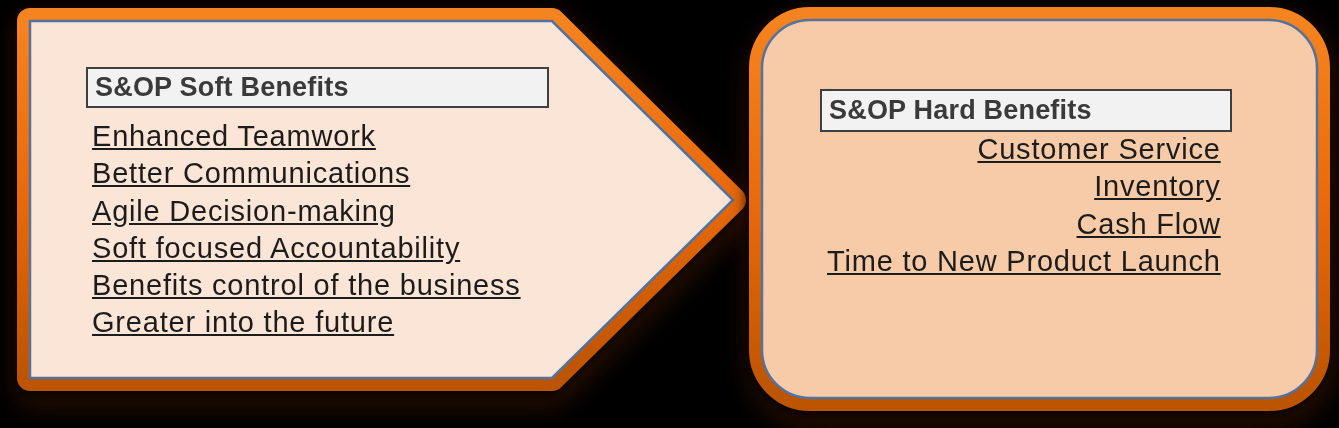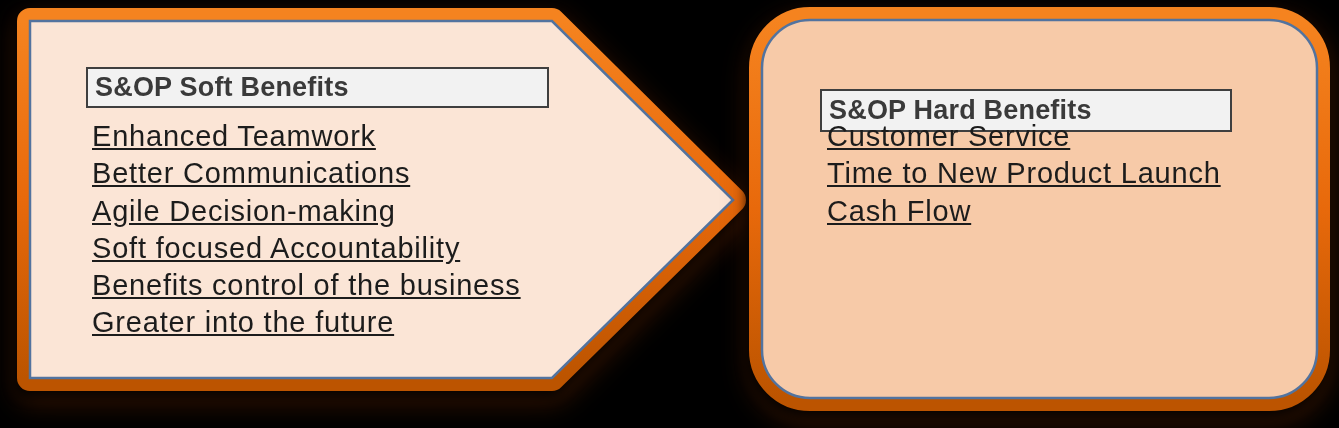--- a/index.html
+++ b/index.html
@@ -19,21 +19,21 @@
     font-weight:bold;font-size:27px;color:#3A3A3A;
     letter-spacing:0.2px;white-space:nowrap;
   }
   .list{
     position:absolute;color:#1C1C1C;font-size:29px;letter-spacing:0.8px;text-decoration:underline;
   }
   .li{line-height:37.3px;white-space:nowrap;}
   .hdr-soft{left:86px;top:67px;width:463px;height:41px;}
   .hdr-hard{left:820px;top:89px;width:412px;height:43px;}
   .list-soft{left:92px;top:118px;}
-  .list-hard{left:827px;top:118px;}
+  .list-hard{left:827px;top:131px;text-align:right;}
 </style>
 </head>
 <body>
 
 <svg class="shapes" width="1339" height="428" viewBox="0 0 1339 428">
   <defs>
     <linearGradient id="orangeGrad" x1="0" y1="0" x2="0" y2="1">
       <stop offset="0" stop-color="#F5831F"></stop>
       <stop offset="0.5" stop-color="#E8690B"></stop>
       <stop offset="1" stop-color="#BC5400"></stop>
@@ -63,15 +63,16 @@
   <div class="li">Benefits control of the business</div>
   <div class="li">Greater into the future</div>
 </div>
 
 <div class="hdr hdr-hard">
   <span class="hdr-text">S&amp;OP Hard Benefits</span>
 </div>
 
 <div class="list list-hard">
   <div class="li">Customer Service</div>
+  <div class="li">Inventory</div>
+  <div class="li">Cash Flow</div>
   <div class="li">Time to New Product Launch</div>
-  <div class="li">Cash Flow</div>
 </div>
 
 </body></html>

